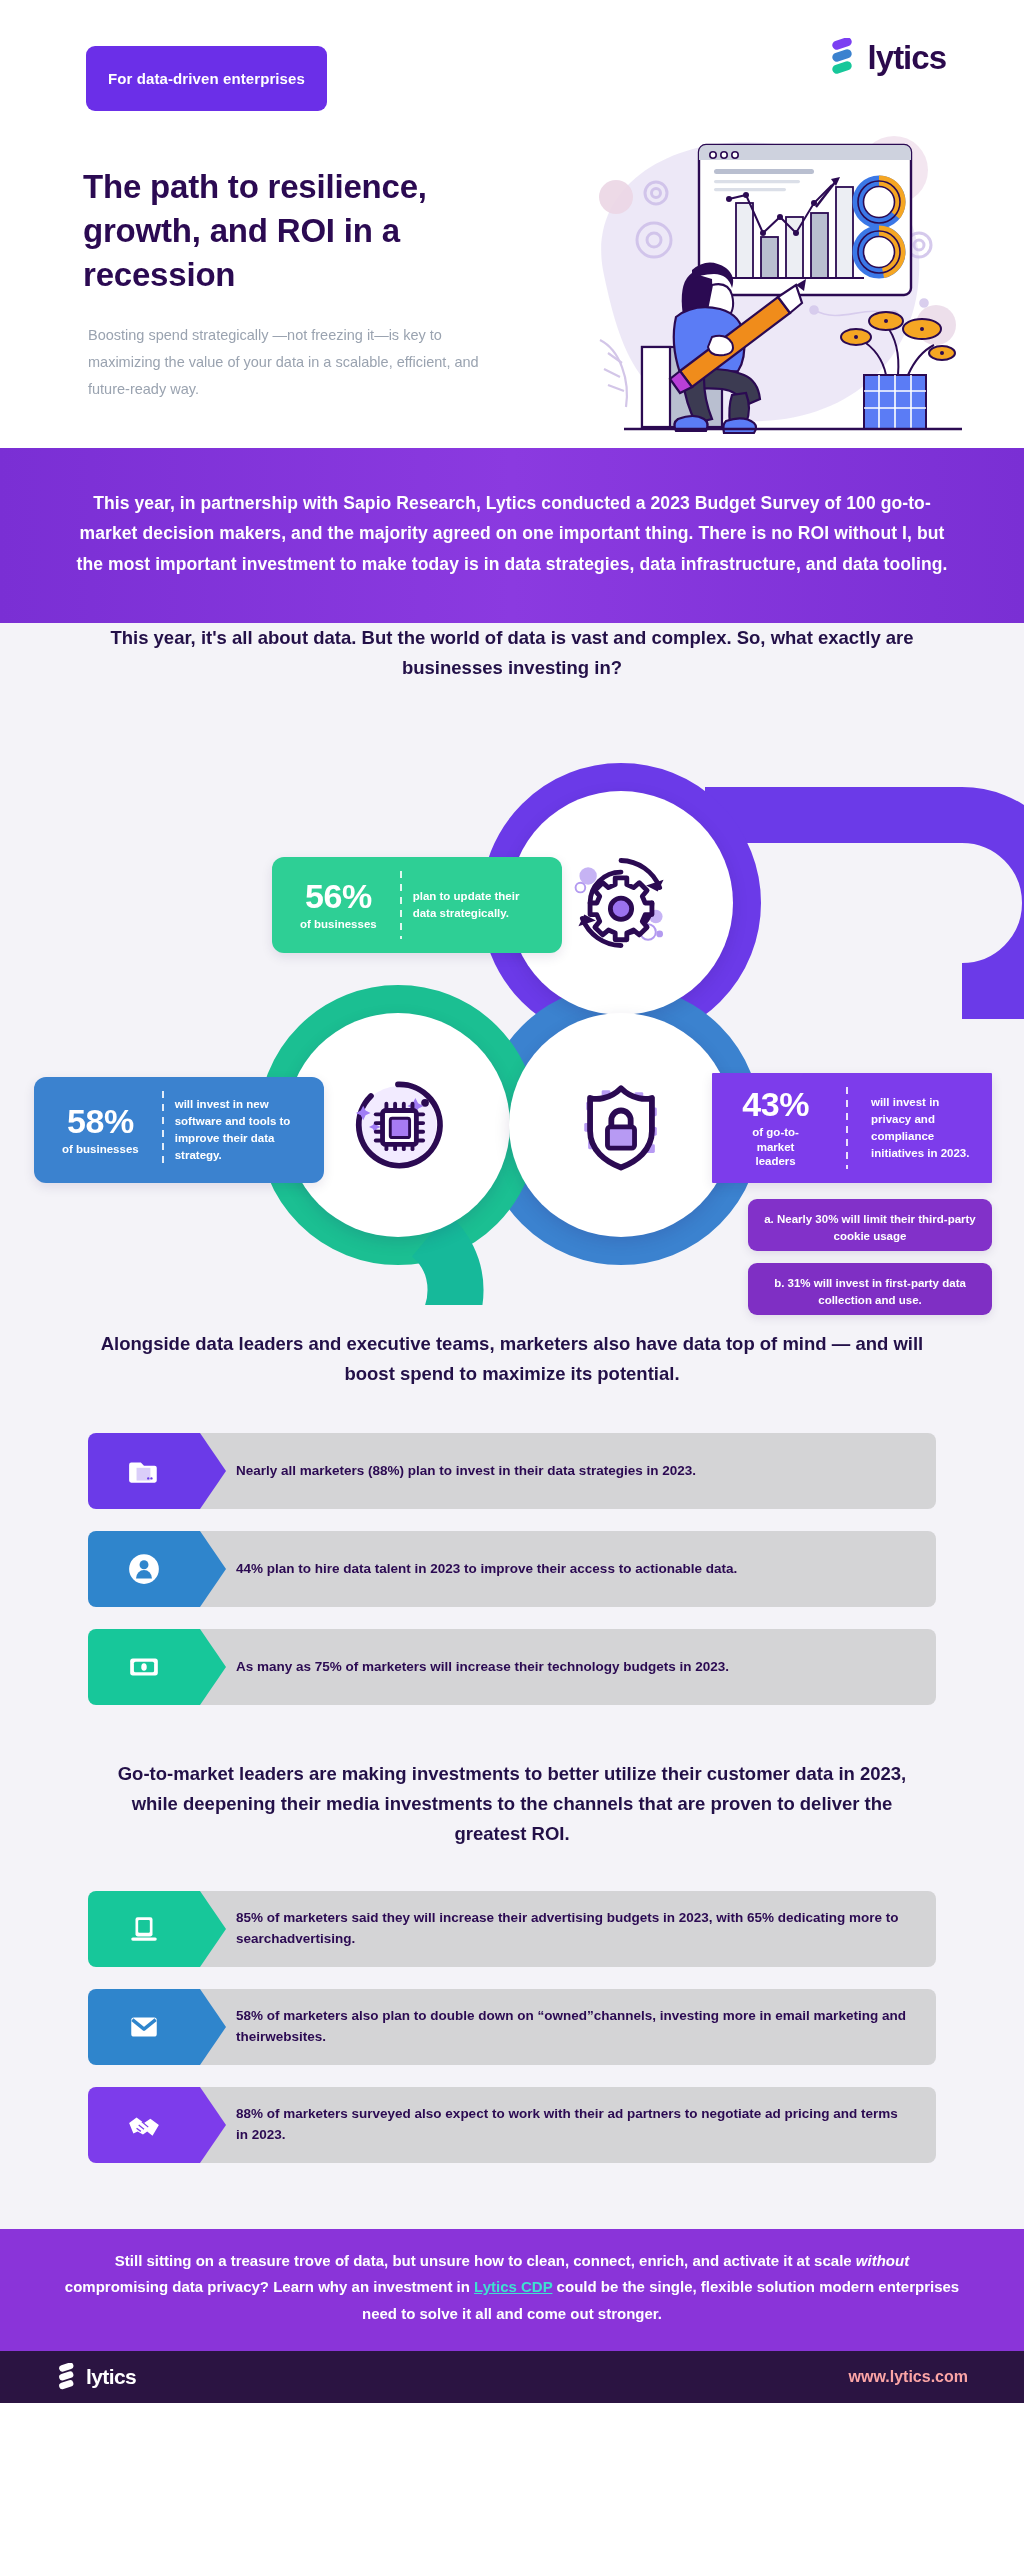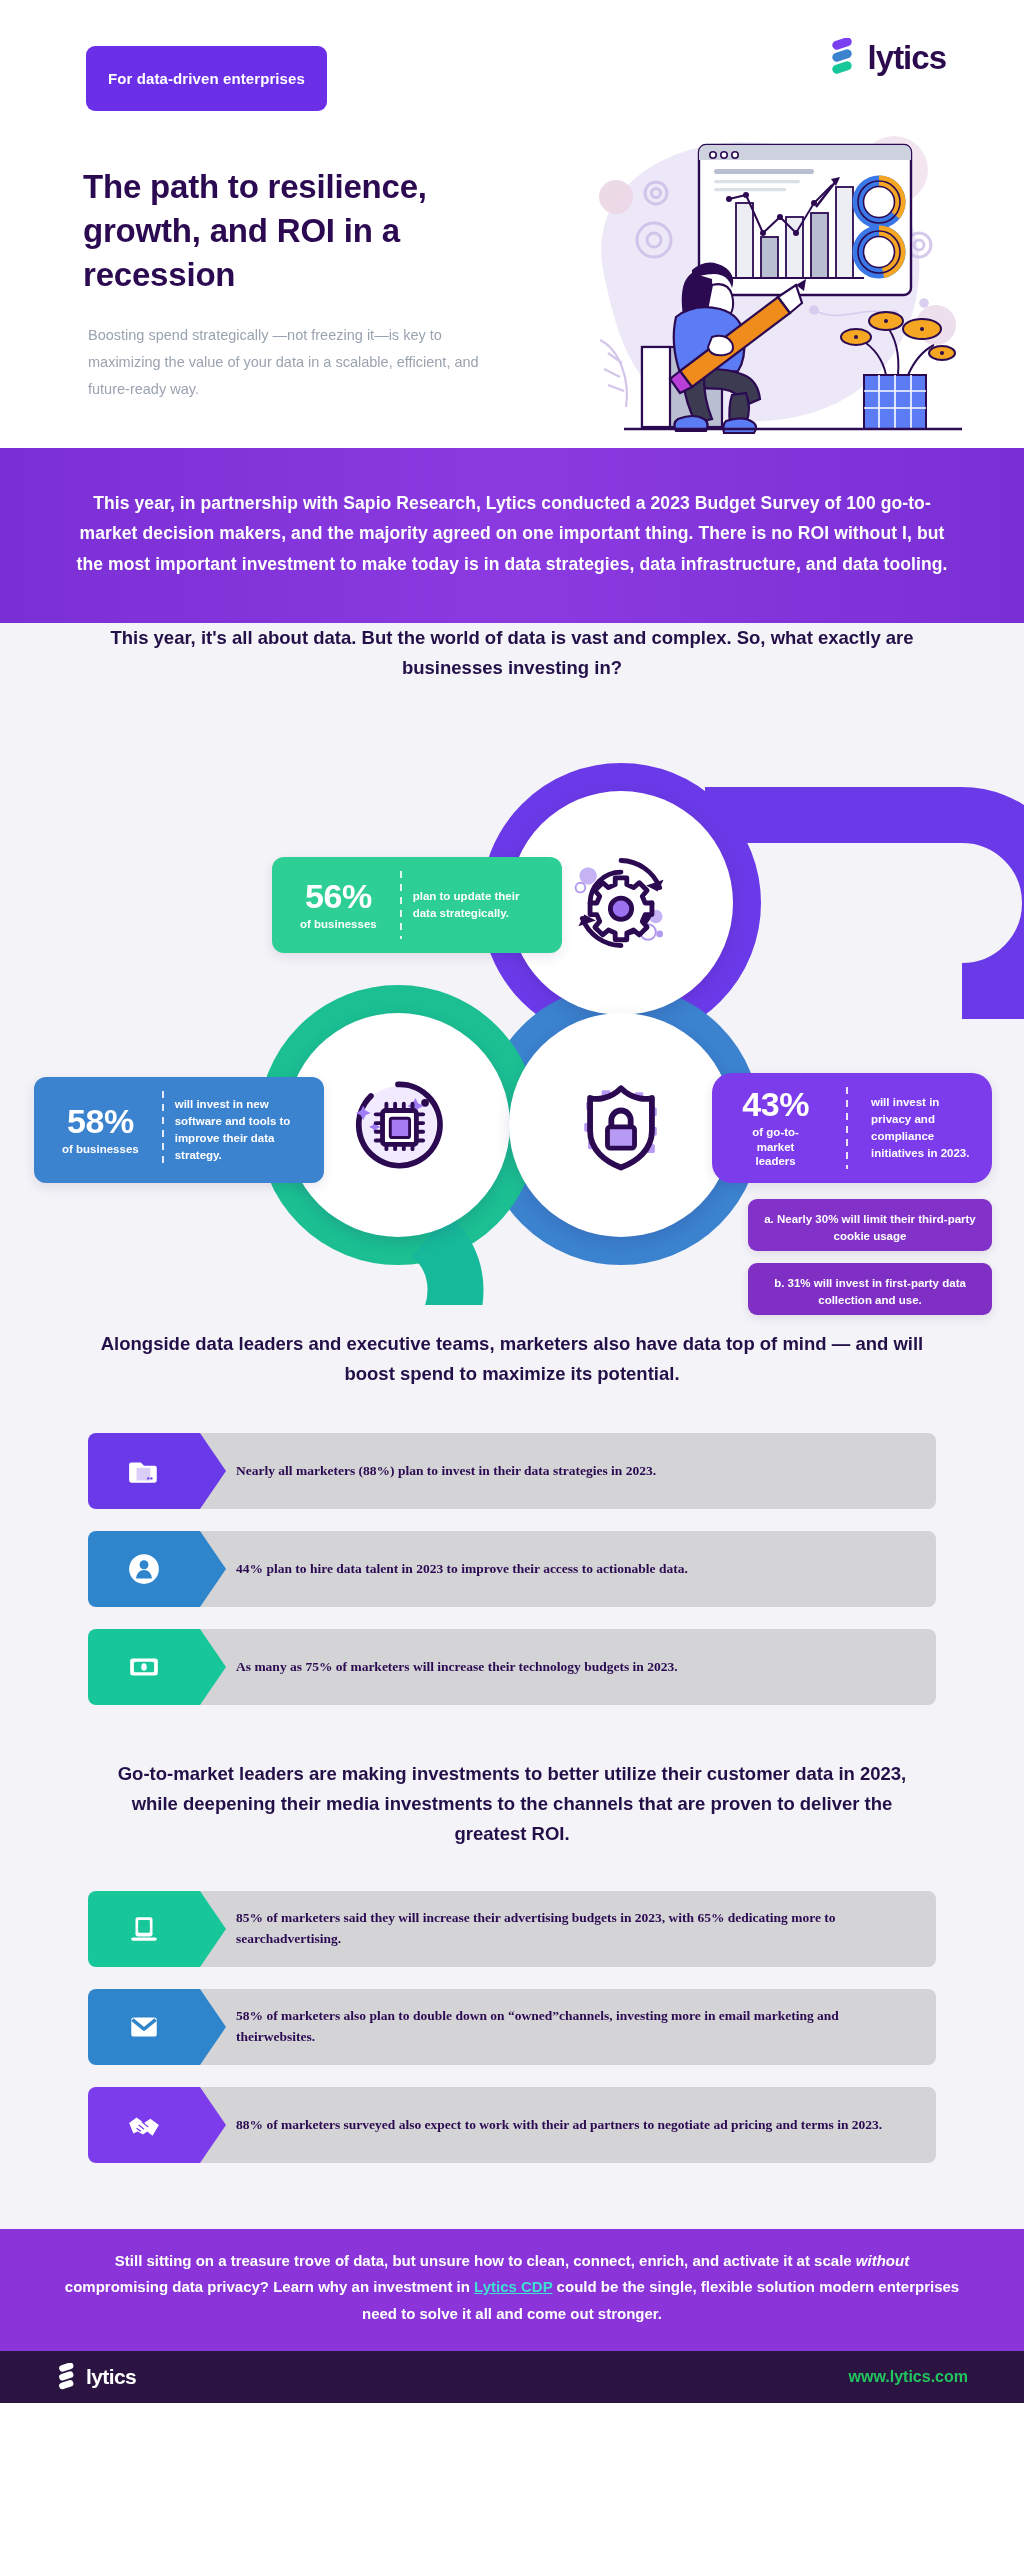--- a/index.html
+++ b/index.html
@@ -144,21 +144,21 @@
 
   
   .block-head {
     text-align: center;
     color: #231048;
     font-size: 18.5px;
     font-weight: 700;
     line-height: 1.62;
     padding: 0 100px;
   }
-  .cards { padding: 8px 88px; font-family: Liberation Serif, serif; }
+  .cards { padding: 8px 88px; }
   .card {
     position: relative;
     display: flex;
     height: 76px;
     margin-bottom: 22px;
   }
   .card-icon {
     position: relative;
     width: 112px;
     flex: 0 0 112px;
@@ -208,21 +208,21 @@
   .cta a { color: #3fe0d0; text-decoration: underline; }
   .cta em { font-style: italic; }
   .footbar {
     background: #2b1442;
     height: 52px;
     display: flex; align-items: center; justify-content: space-between;
     padding: 0 56px;
   }
   .footbar .fl { display: flex; align-items: center; gap: 8px; }
   .foot-word { color: #fff; font-size: 21px; font-weight: 700; letter-spacing: -.6px; }
-  .foot-url { color: #22c55e; font-size: 16px; font-weight: 700; }
+  .foot-url { color: #fca5a5; font-size: 16px; font-weight: 700; }
 </style>
 </head>
 <body>
 
 <div class="page">
 
   <section class="hero">
 
     <div class="eyebrow-pill">For data-driven enterprises</div>
 
@@ -469,21 +469,21 @@
 
       <div class="stat-chip" style="left:34px; top:372px; width:290px; height:106px; background:#3b82cf; border-radius:12px;">
         <div class="stat-left">
           <div class="stat-pct">58%</div>
           <div class="stat-unit">of businesses</div>
         </div>
         <div class="stat-divider"></div>
         <div class="stat-desc" style="width:116px;">will invest in new software and tools to improve their data strategy.</div>
       </div>
 
-      <div class="stat-chip" style="left:712px; top:368px; width:280px; height:110px; background:#7d3ceb; border-radius:20px;gap:12px;">
+      <div class="stat-chip" style="left:712px; top:368px; width:280px; height:110px; background:#7d3ceb; border-radius:1px;gap:12px;">
         <div class="stat-left" style="width:104px;">
           <div class="stat-pct">43%</div>
           <div class="stat-unit">of go-to-market leaders</div>
         </div>
         <div class="stat-divider"></div>
         <div class="stat-desc" style="width:118px;">will invest in privacy and compliance initiatives in 2023.</div>
       </div>
 
       <div class="sub-chip" style="left:748px; top:494px; width:244px; height:52px;">a. Nearly 30% will limit their third-party cookie usage</div>
       <div class="sub-chip" style="left:748px; top:558px; width:244px; height:52px; background:#7f2fc4;">b. 31% will invest in first-party data collection and use.</div>

